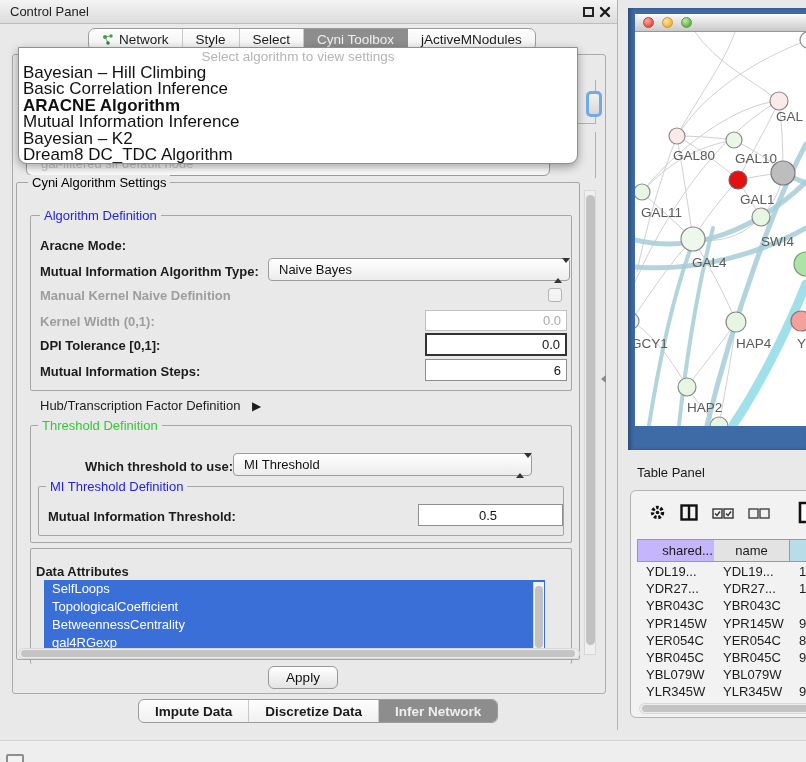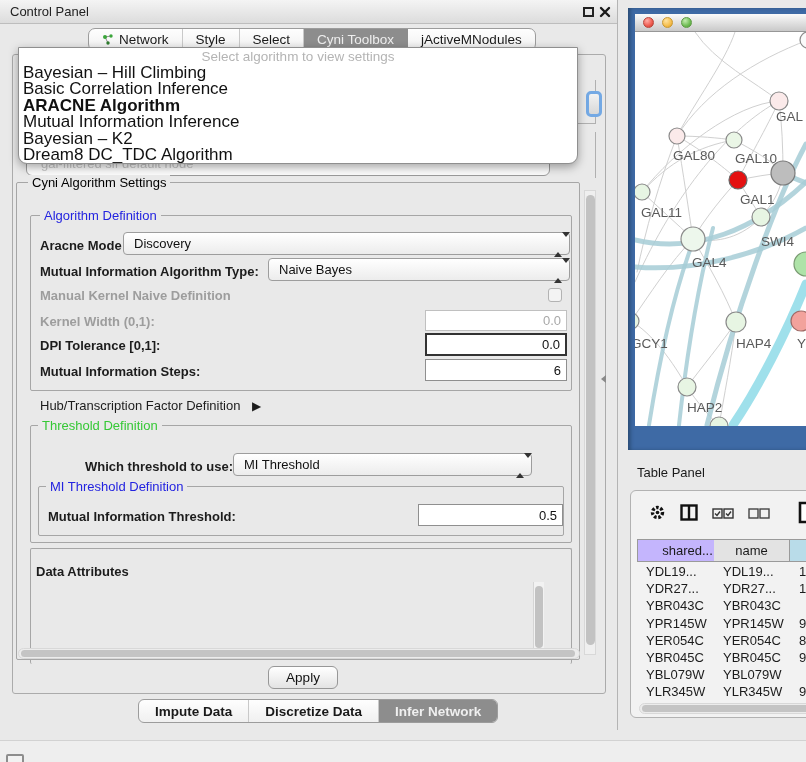--- a/index.html
+++ b/index.html
@@ -184,24 +184,20 @@
       </div>
   </div>
 
   <fieldset id="cyni-group" class="abs"></fieldset>
   <span class="grp-title" style="left:28px; top:175px;">Cyni Algorithm Settings</span>
 
   <fieldset class="abs" style="left:30px; top:215px; width:542px; height:176px;"></fieldset>
   <span class="grp-title blue-t" style="left:40px; top:208px;">Algorithm Definition</span>
 
   <span class="lbl" style="left:40px; top:238px;">Aracne Mode:</span>
-  <div class="combo" style="left:123px; top:232px; width:447px;">
-    <span>Discovery</span>
-    <span class="combo-arrows"><span class="up"></span><span class="dn"></span></span>
-  </div>
 
   <span class="lbl" style="left:40px; top:264px;">Mutual Information Algorithm Type:</span>
   <div class="combo" style="left:268px; top:258px; width:302px;">
     <span>Naive Bayes</span>
     <span class="combo-arrows"><span class="up"></span><span class="dn"></span></span>
   </div>
 
   <span class="lbl dis" style="left:40px; top:288px;">Manual Kernel Naive Definition</span>
   <div class="checkbox" style="left:548px; top:288px;"></div>
 
@@ -230,26 +226,32 @@
 
   <span class="lbl" style="left:85px; top:459px;">Which threshold to use:</span>
   <div class="combo" style="left:233px; top:453px; width:299px;">
     <span>MI Threshold</span>
     <span class="combo-arrows"><span class="up"></span><span class="dn"></span></span>
   </div>
 
   <fieldset class="abs" style="left:38px; top:486px; width:526px; height:50px;"></fieldset>
   <span class="grp-title blue-t" style="left:46px; top:479px;">MI Threshold Definition</span>
   <span class="lbl" style="left:48px; top:509px;">Mutual Information Threshold:</span>
-  <div class="field" style="left:418px; top:504px; width:145px; height:22px; border:1px solid #8f8f8f; color:#111;">
+  <div class="field" style="left:418px; top:504px; width:145px; height:22px; border:1px solid #8f8f8f; color:#111;justify-content:center;">
     <span>0.5</span>
   </div>
 
   <fieldset class="abs" style="left:30px; top:548px; width:542px; height:116px; border-bottom:none;"></fieldset>
   <span class="lbl" style="left:36px; top:564px;">Data Attributes</span>
+  <div id="attr-list" class="abs" style="top:580px;">
+      <div class="attr-item sel" style="background: rgb(58, 111, 216);">SelfLoops</div>
+      <div class="attr-item sel" style="background: rgb(58, 111, 216);">TopologicalCoefficient</div>
+      <div class="attr-item sel" style="background: rgb(58, 111, 216);">BetweennessCentrality</div>
+      <div class="attr-item sel" style="background: rgb(58, 111, 216);">gal4RGexp</div>
+    </div>
   <div class="vscroll" style="left:533px; top:582px; width:11px; height:74px;">
     <div class="vthumb" style="top:4px; width:8px; height:62px;"></div>
   </div>
 
   <div class="vscroll" style="left:584px; top:190px; width:12px; height:465px; border:1px solid #d8d8d8; background:#efefef;">
     <div class="vthumb" style="top:4px; width:9px; height:450px;"></div>
   </div>
   <div class="hscroll" style="left:18px; top:648px; width:562px; height:11px;">
     <div class="hthumb" style="left:2px; width:554px; height:7px;"></div>
   </div>

